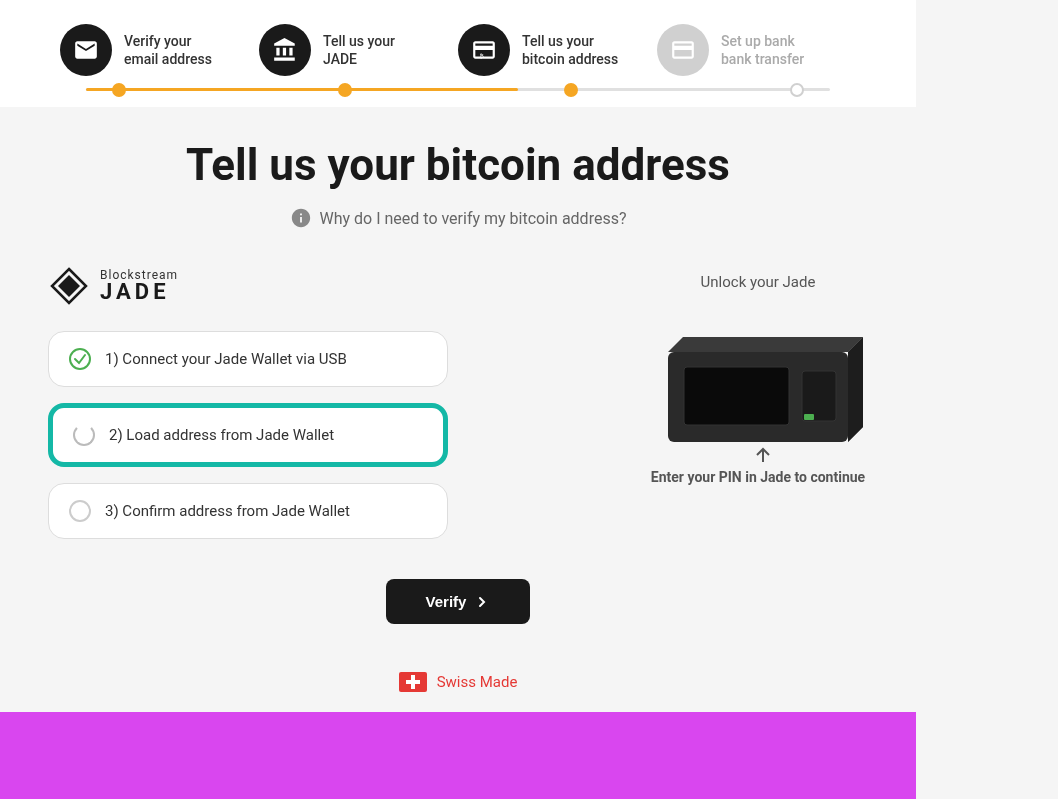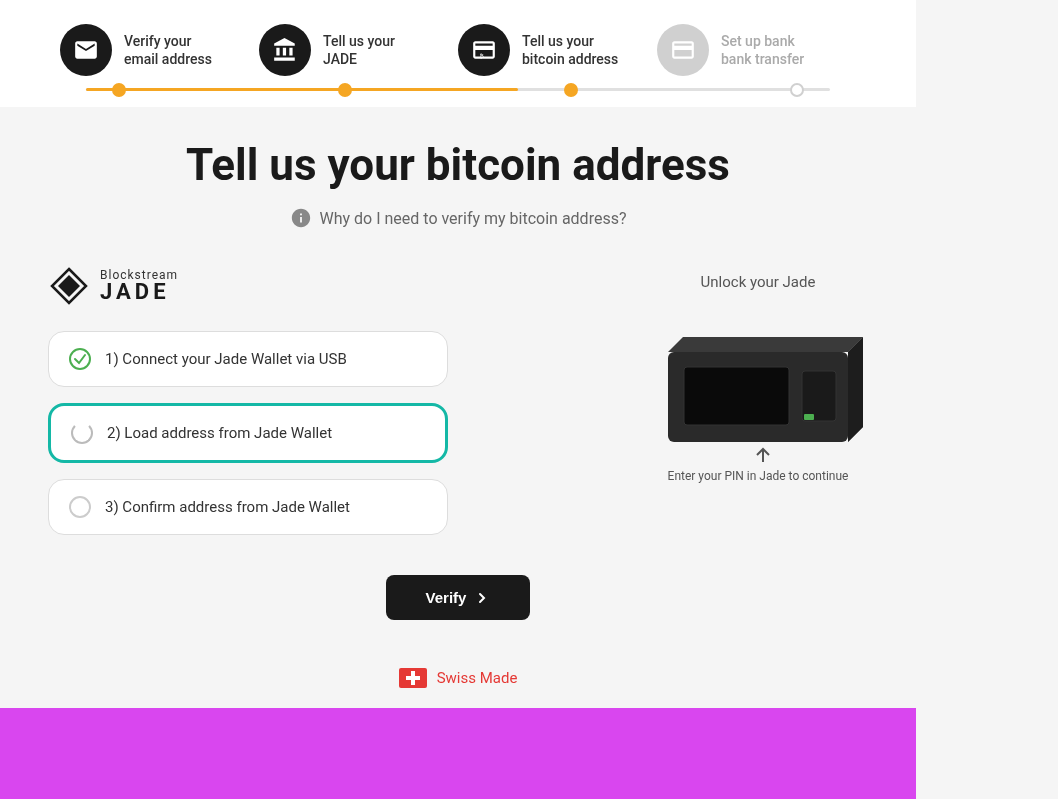--- a/index.html
+++ b/index.html
@@ -222,21 +222,21 @@
       font-size: 15px;
       color: #333;
       width: 400px;
     }
 
     .step-option.completed {
       border-color: #ddd;
     }
 
     .step-option.current {
-      border: 3px solid #14b8a6;
+      border: 5px solid #14b8a6;
     }
 
     .step-option.pending {
       border-color: #ddd;
     }
 
     .step-circle {
       width: 22px;
       height: 22px;
       border-radius: 50%;
@@ -284,23 +284,24 @@
 
     
     .jade-device {
       width: 220px;
       height: 150px;
       position: relative;
       margin-bottom: 4px;
     }
 
     .enter-pin-text {
-      font-size: 12px;
+      font-size: 14px;
       color: #555;
       text-align: center;
+      font-weight: bold;
     }
 
     
     .buttons-row {
       display: flex;
       gap: 16px;
       margin-bottom: 40px;
     }
 
     .btn-prev {

